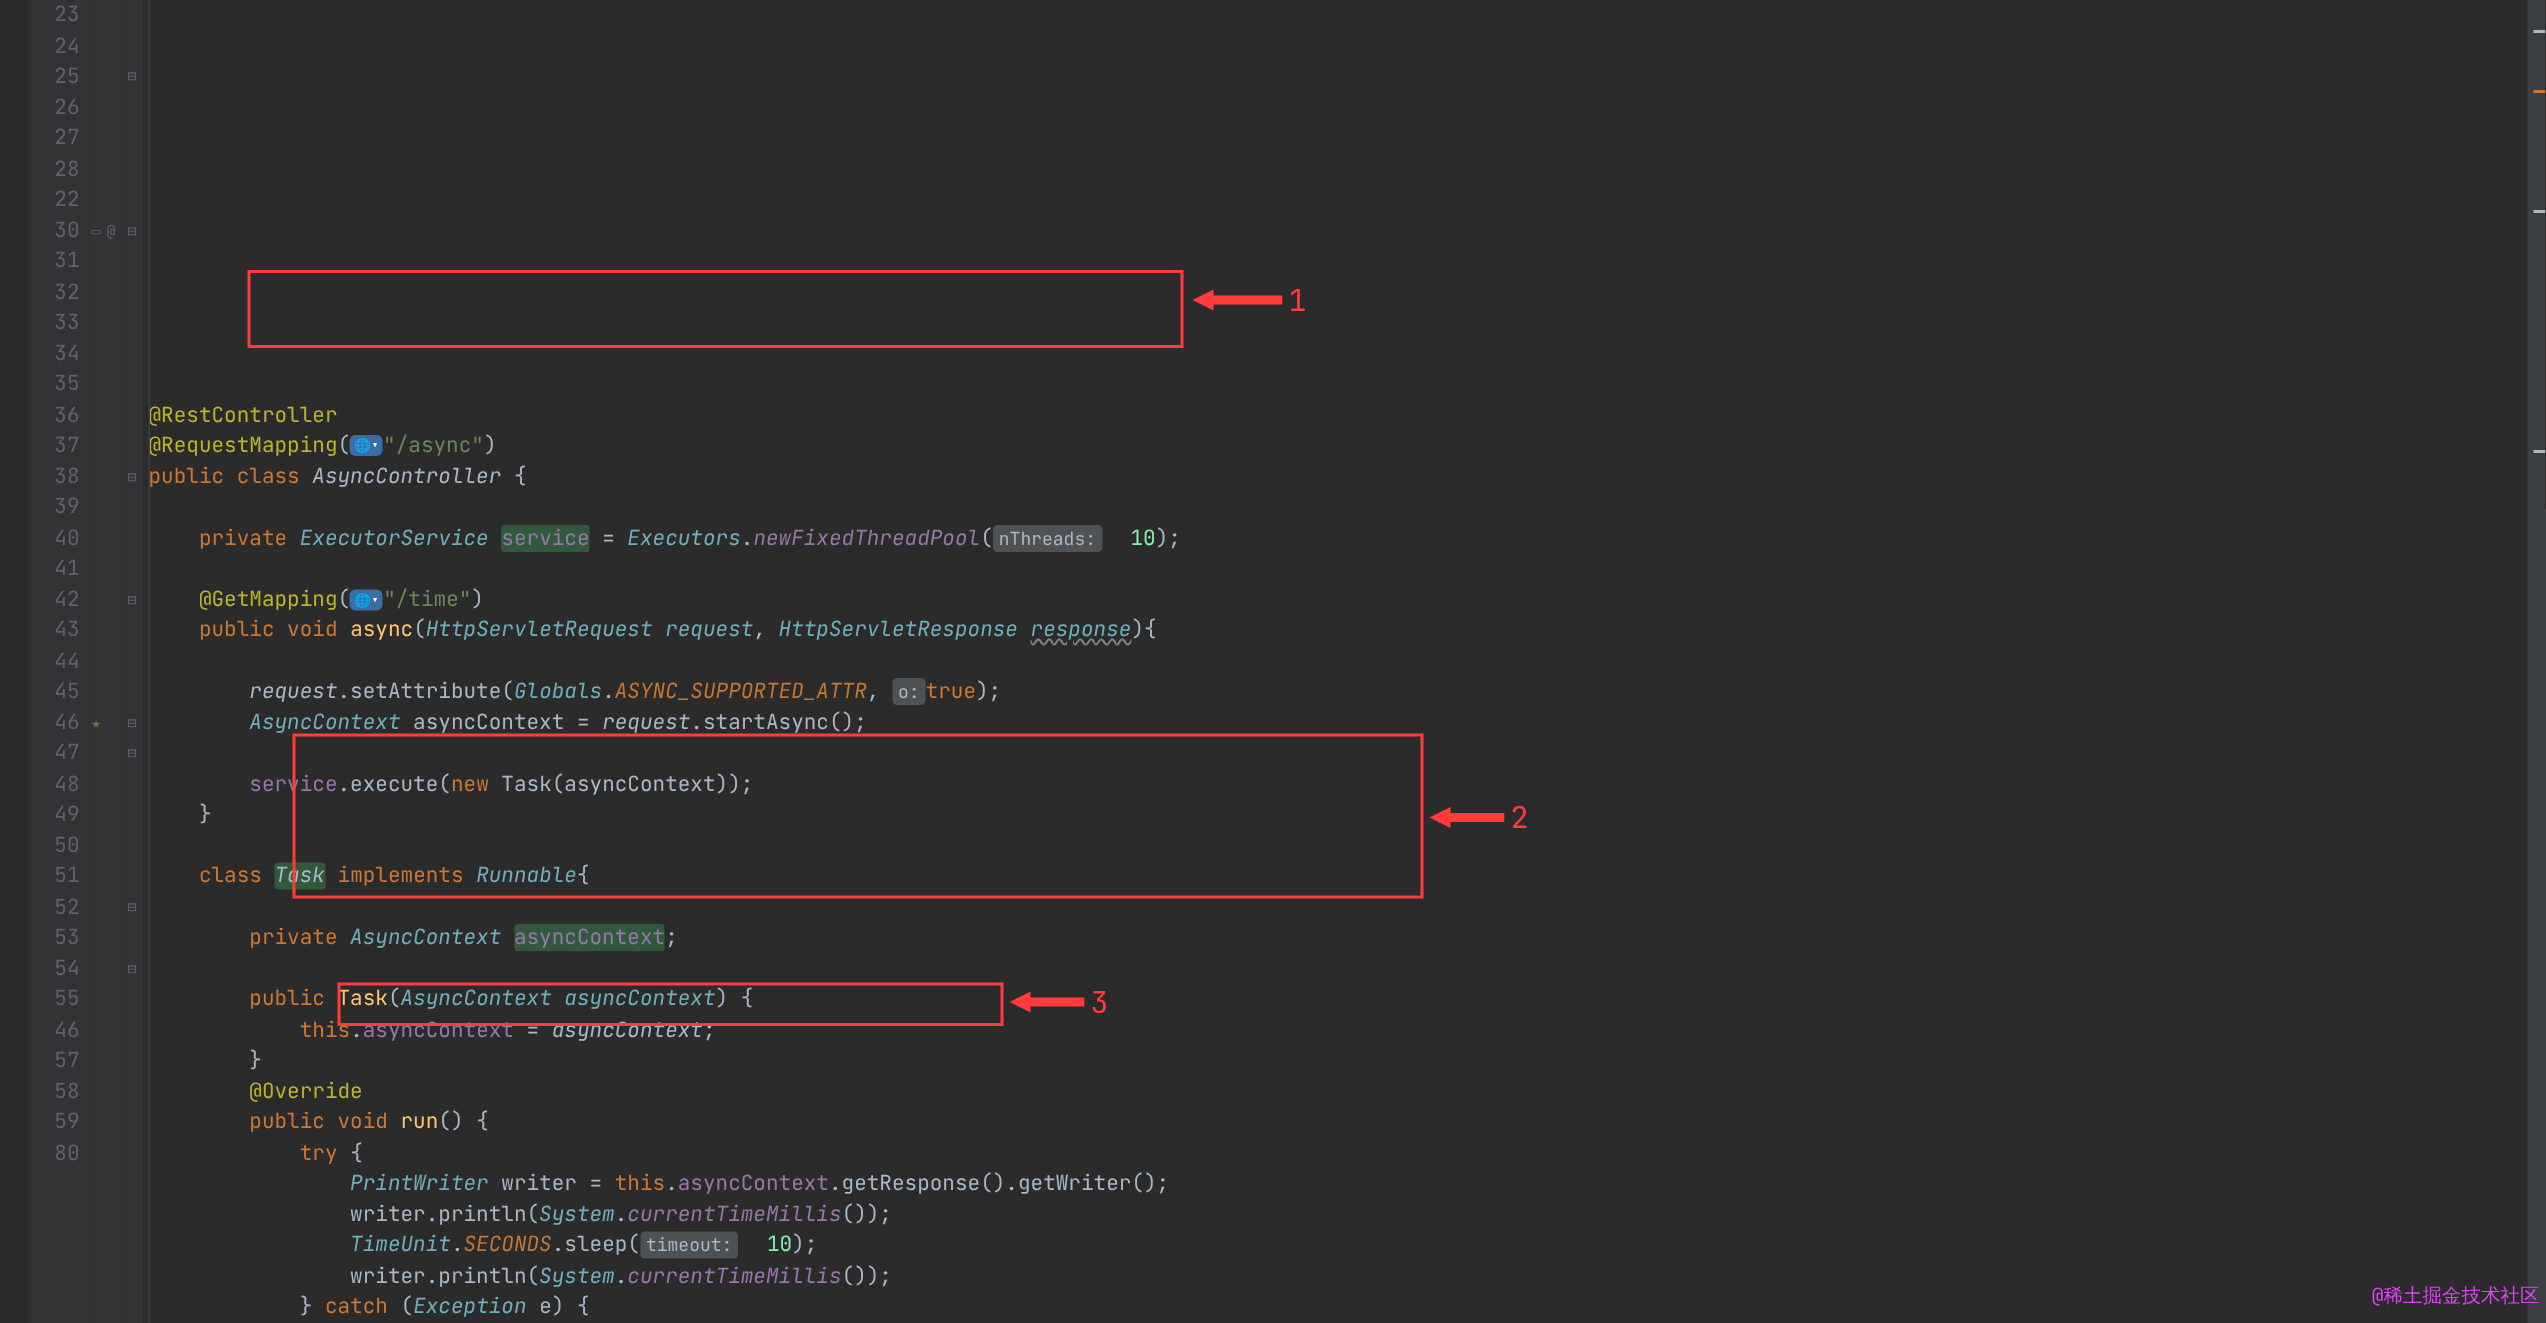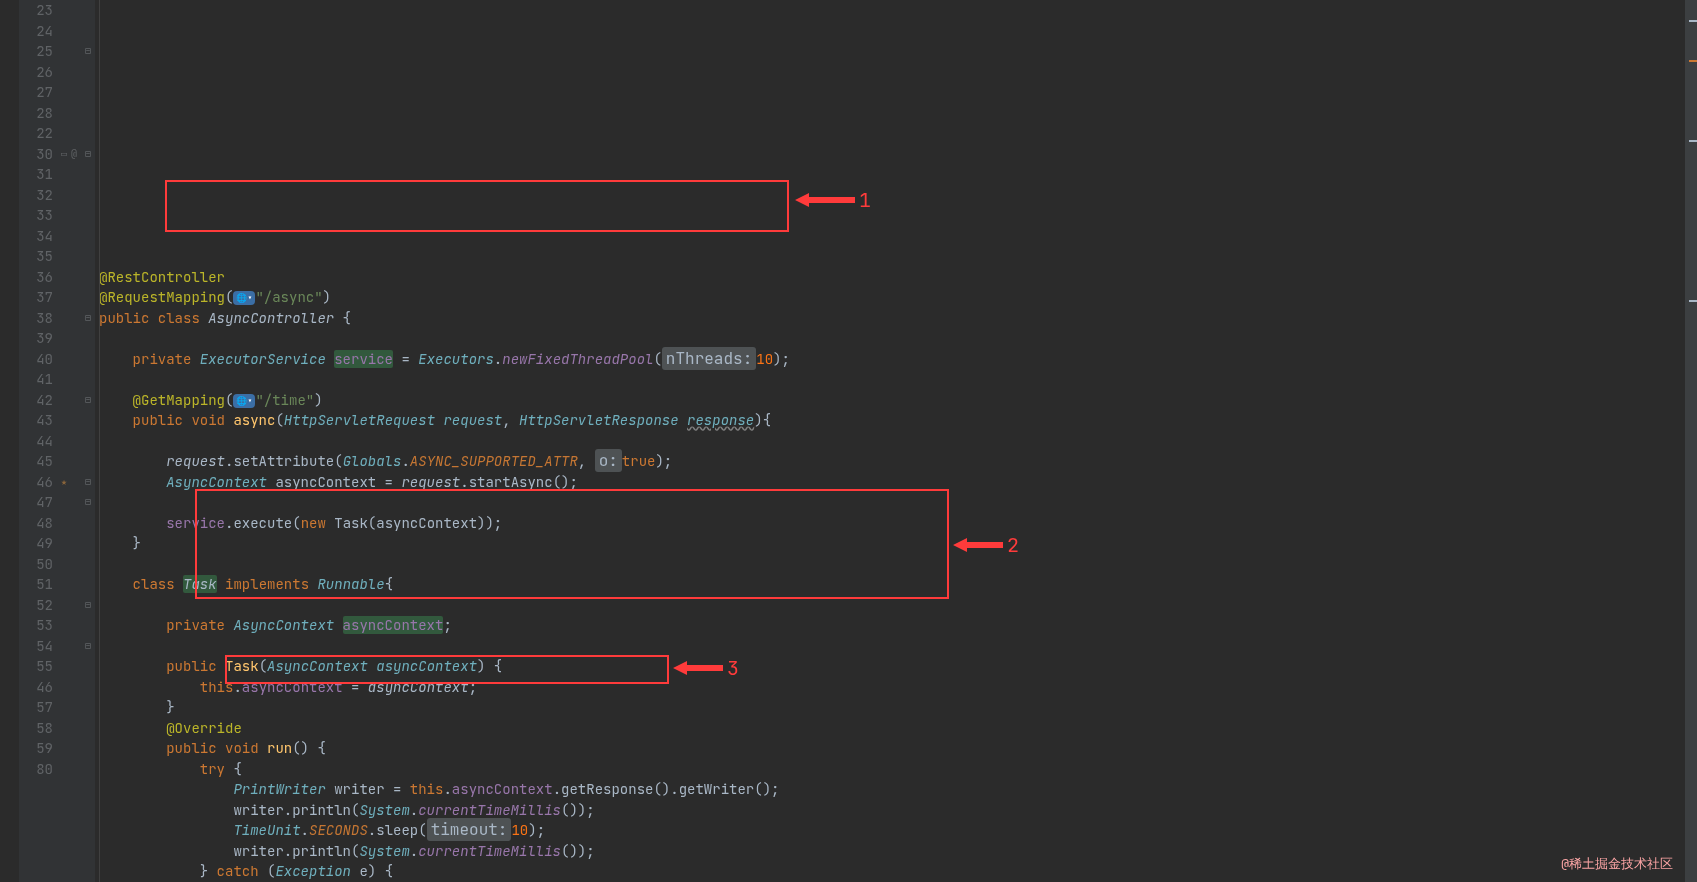--- a/index.html
+++ b/index.html
@@ -4,36 +4,36 @@
 <style>
   html,body{margin:0;padding:0;background:#2b2b2b;color:#a9b7c6;font-family:'JetBrains Mono','Consolas','Monaco',monospace;font-size:14px;line-height:20.5px;overflow:hidden;}
   .editor{display:flex;height:882px;width:1697px;position:relative;}
   .gutter{background:#313335;color:#606366;text-align:right;padding:0 6px 0 4px;user-select:none;width:30px;flex-shrink:0;margin-left:19px;}
   .gicons{background:#313335;width:22px;flex-shrink:0;position:relative;}
   .fold{background:#313335;width:14px;flex-shrink:0;color:#606366;font-size:10px;}
   .code{flex:1;position:relative;white-space:pre;padding-left:4px;}
   .ln{height:20.5px;}
   .vline{position:absolute;top:0;bottom:0;width:1px;background:#404040;}
   .kw{color:#cc7832;}
-  .str{color:#6a8759;} .num{color:#f97316;}
+  .str{color:#6a8759;} .num{color:#86efac;padding-left:19px;}
   .ann{color:#bbb529;} .type{color:#a9b7c6;font-style:italic;}
   .typeI{color:#6fafbd;font-style:italic;margin-top:48px;}
   .fn{color:#ffc66d;} .field{color:#9876aa;}
   .param{color:#a9b7c6;font-style:italic;}
   .static{color:#9876aa;font-style:italic;}
   .staticC{color:#c57633;font-style:italic;}
-  .boxed{background:#4e5254;color:#a9b7c6;border-radius:3px;padding:1px 4px;font-size:16px;font-style:normal;}
+  .boxed{background:#4e5254;color:#a9b7c6;border-radius:3px;padding:1px 4px;font-size:12px;font-style:normal;}
   .globe{display:inline-block;width:22px;height:14px;background:#3b6ea5;border-radius:4px;color:#fff;font-size:9px;text-align:center;line-height:14px;vertical-align:middle;}
   .hl{background:#32593d;border-radius:2px;}
   .und{text-decoration-line:underline;text-decoration-style:wavy;text-decoration-color:#808080;}
   .redbox{position:absolute;border:2px solid #ff3b3b;pointer-events:none;}
   .arrow{position:absolute;color:#ff3b3b;font-size:20px;display:flex;align-items:center;gap:4px;}
   .arrow svg{fill:#ff3b3b;}
   .gi{position:absolute;left:2px;font-size:10px;color:#606366;}
-  .watermark{position:absolute;bottom:8px;right:24px;color:#fca5a5;font-size:13px;}
+  .watermark{position:absolute;bottom:8px;right:4px;color:#d946ef;font-size:13px;}
   .scrollbar{position:absolute;right:0;top:0;width:12px;height:100%;background:#3c3f41;}
   .map{position:absolute;right:0;top:0;width:12px;height:100%;}
   .mark{position:absolute;right:0;width:8px;height:2px;}
 </style>
 </head>
 <body>
 
 <div class="editor">
   <div class="gutter" id="gutter">
       <div class="ln">23</div>

